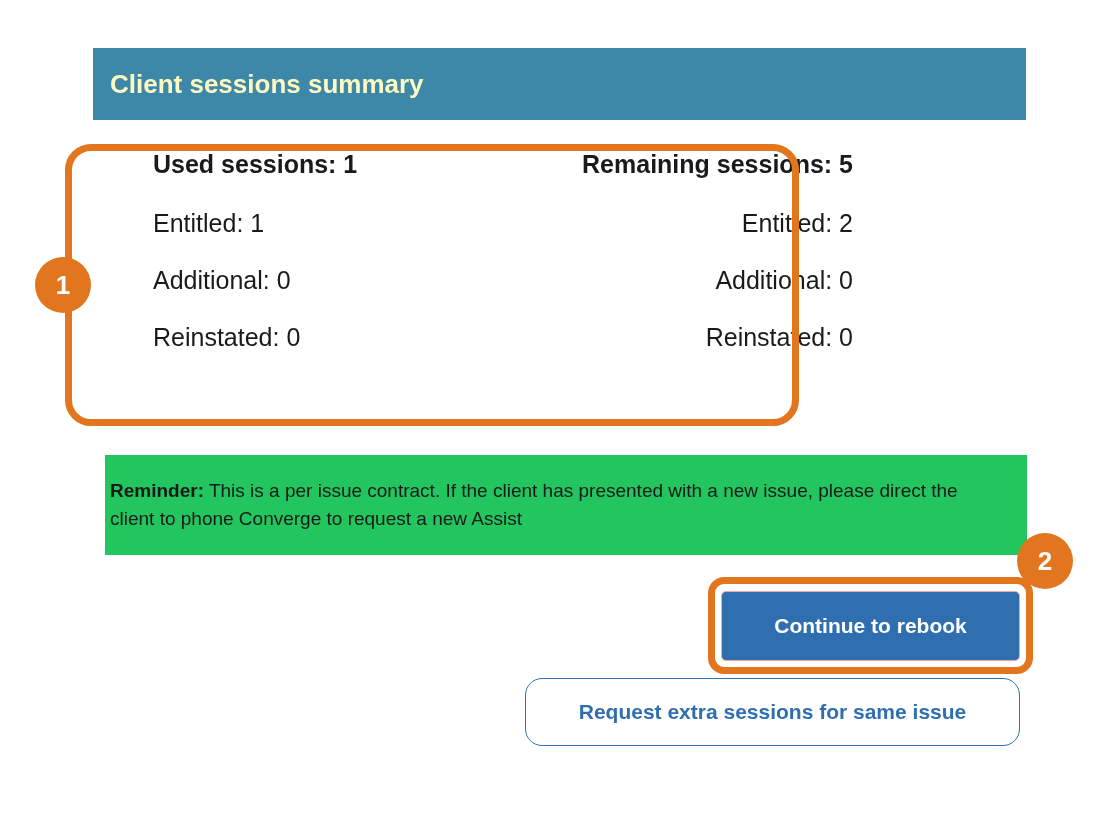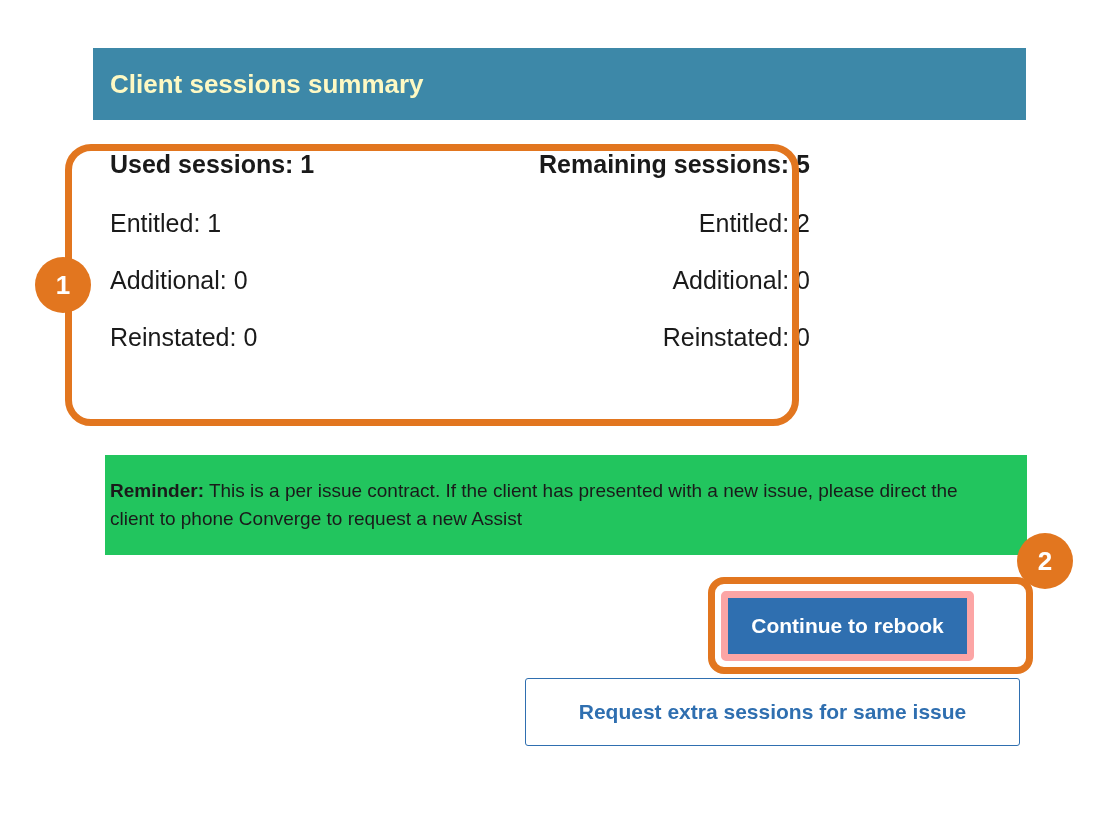--- a/index.html
+++ b/index.html
@@ -34,20 +34,21 @@
     line-height: 28px;
   }
 
   #sessions-body {
     padding: 30px 0 10px 17px;
     box-sizing: border-box;
   }
 
   .sessions-grid {
     display: flex;
+    margin-left: 43px;
   }
   .sessions-col {
     width: 350px;
   }
   .sessions-col.second {
     padding-left: 0px;
     text-align: right;
   }
   .col-heading {
     font-size: 25px;
@@ -78,42 +79,42 @@
   }
   #reminder .label {
     font-weight: bold;
   }
 
   
   #primary-button {
     position: absolute;
     left: 721px;
     top: 591px;
-    width: 253px;
+    width: 299px;
     height: 70px;
     background: #2f6fb0;
-    border: 7px solid #fca5a5;
+    border: 1px solid #fca5a5;
     border-radius: 5px;
     color: #ffffff;
     font-size: 21px;
     font-weight: bold;
     font-family: "Liberation Sans", sans-serif;
     cursor: pointer;
     padding: 0;
   }
 
   #secondary-button {
     position: absolute;
     left: 525px;
     top: 678px;
     width: 495px;
     height: 68px;
     background: #ffffff;
     border: 1.5px solid #2f6fb0;
-    border-radius: 3px;
+    border-radius: 17px;
     color: #2f6fb0;
     font-size: 21px;
     font-weight: bold;
     font-family: "Liberation Sans", sans-serif;
     cursor: pointer;
     padding: 0;
   }
 
   
   .annot-box {

